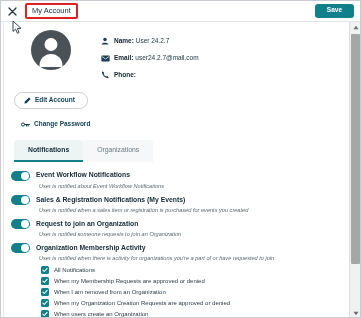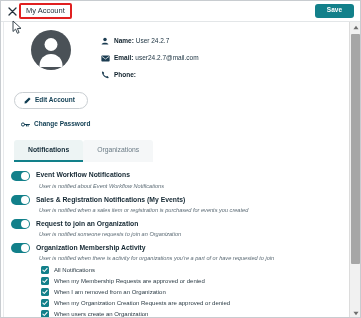--- a/index.html
+++ b/index.html
@@ -28,20 +28,21 @@
     border-bottom: 1px solid #e3e6e8;
   }
   .close-icon {
     width: 13px; height: 13px;
     display: flex; align-items: center; justify-content: center;
     color: #2b3a45;
     flex: 0 0 auto;
   }
   .close-icon svg { display: block; }
   .title-box {
+    margin-left: 6px;
     border: 2px solid #e02020;
     border-radius: 2px;
     padding: 1px 5px 2px 5px;
     background: #ffffff;
     height: 16px;
     display: flex; align-items: center;
   }
   .title-box span {
     font-size: 7.5px;
     color: #1c2b36;

